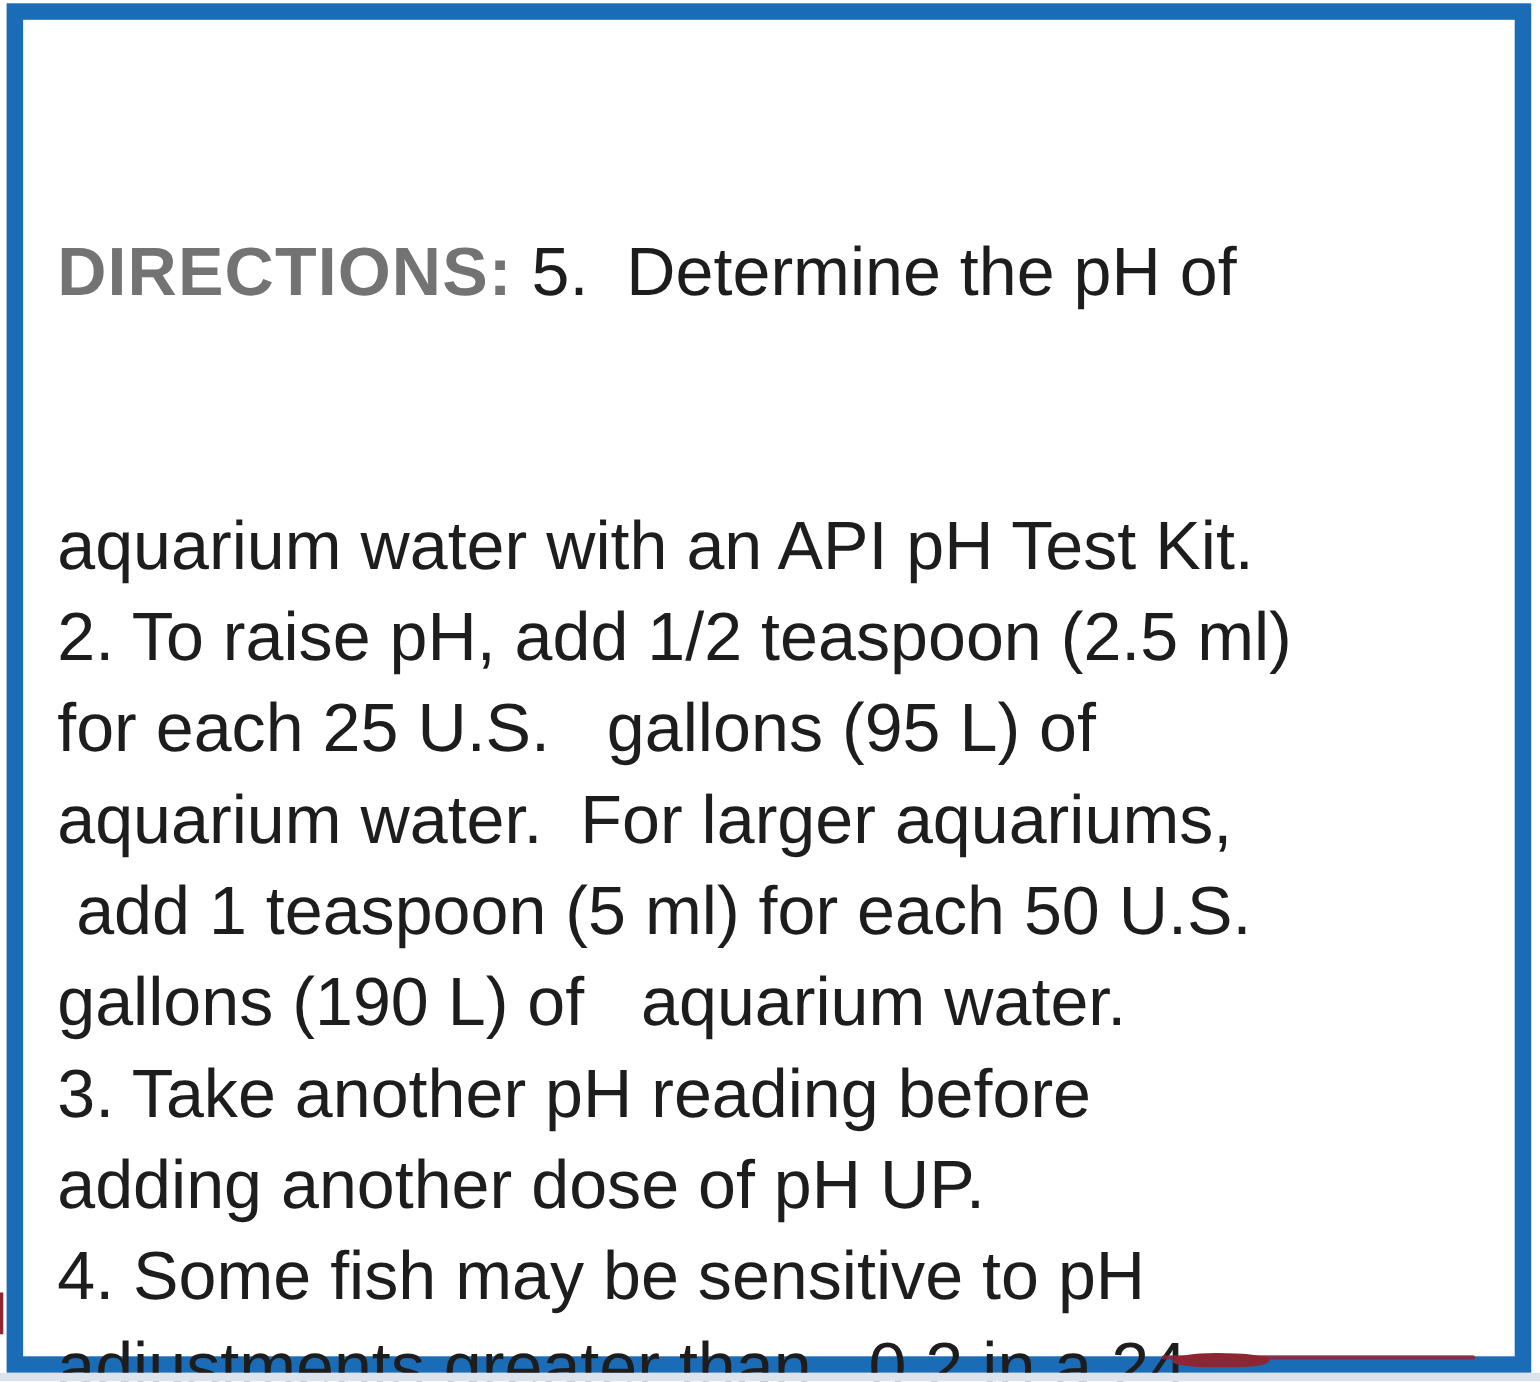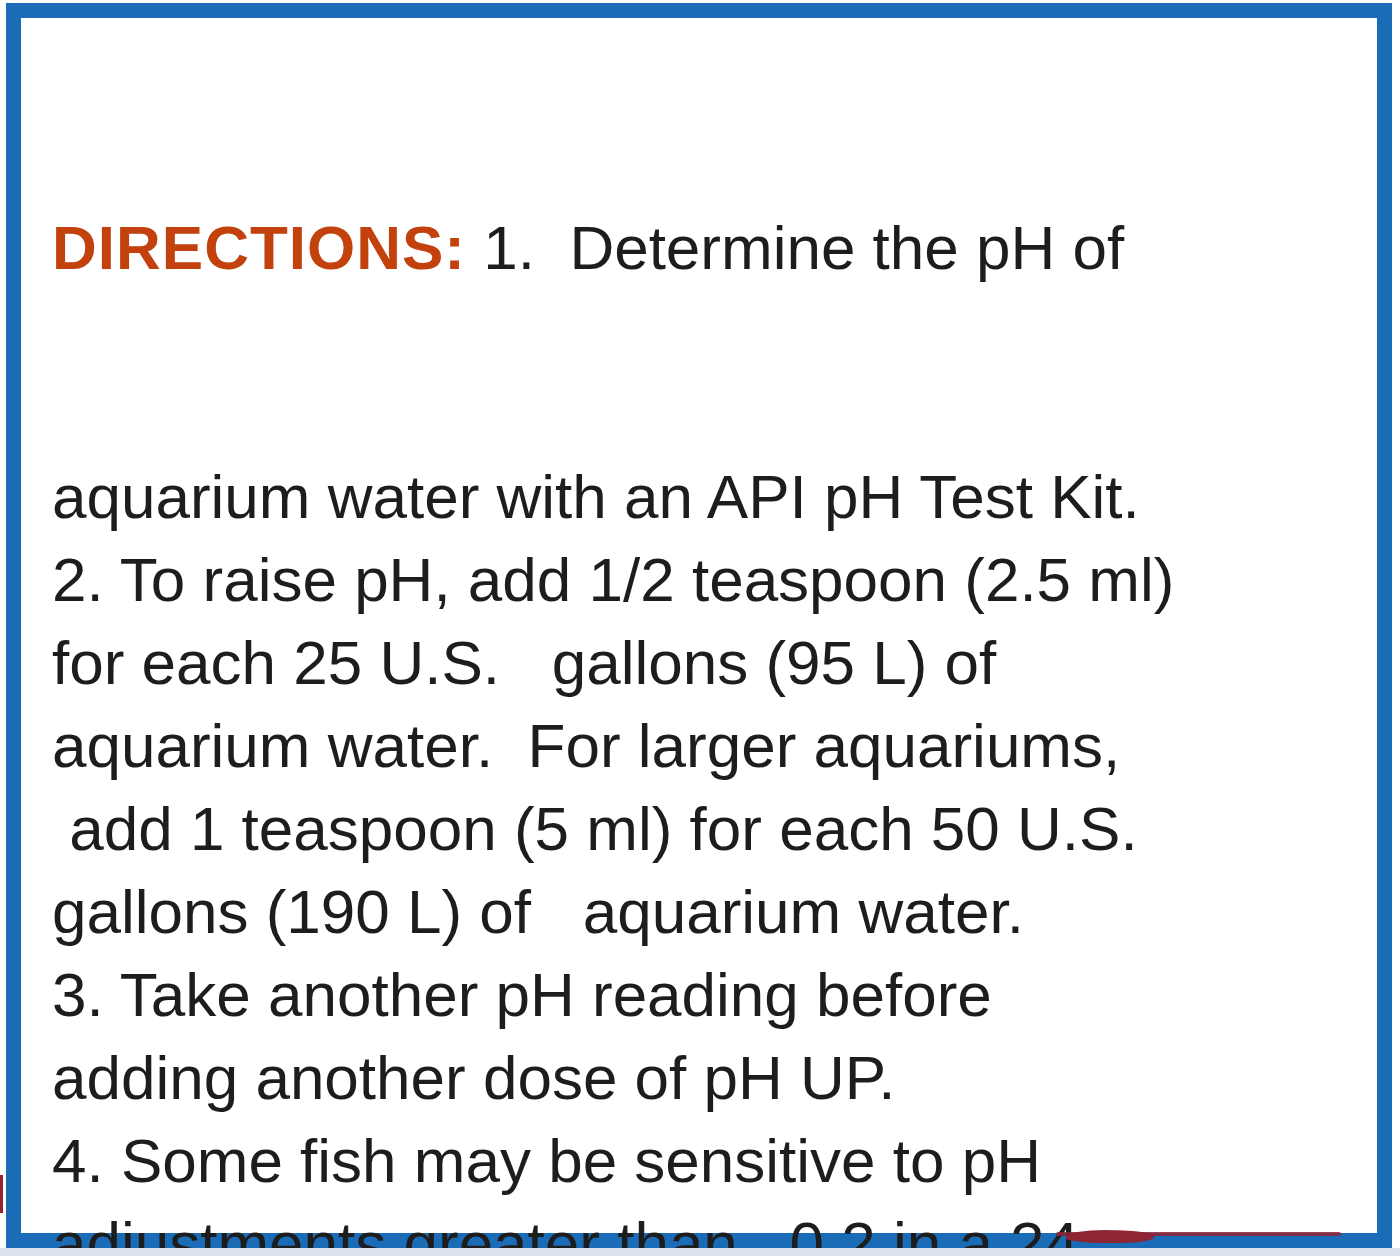--- a/index.html
+++ b/index.html
@@ -31,21 +31,21 @@
     right: 28px;
     color: var(--text-color, #1d1d1d);
     font-size: 62px;
     line-height: 83px;
     white-space: pre;
     letter-spacing: 0px;
   }
   .line { height: 83px; }
   .bold {
     font-weight: 800;
-    color: #c2410c;
+    color: #737373;
     letter-spacing: 1px;
   }
   .smudge-blob {
     position: absolute;
     left: 1066px;
     top: 1230px;
     width: 88px;
     height: 13px;
     background: var(--smudge-red, #8d2532);
     border-radius: 50% 60% 40% 50% / 60% 50% 50% 40%;
@@ -77,21 +77,21 @@
     background: #dde3ed;
   }
 </style>
 </head>
 <body>
 
 <div class="label">
   <div class="frame"></div>
 
   <div class="text-block">
-    <div class="line"><span class="bold">DIRECTIONS:</span><span> 1.  Determine the pH of</span></div>
+    <div class="line"><span class="bold">DIRECTIONS:</span><span> 5.  Determine the pH of</span></div>
     <div><div class="line">aquarium water with an API pH Test Kit.</div><div class="line">2. To raise pH, add 1/2 teaspoon (2.5 ml)</div><div class="line">for each 25 U.S.   gallons (95 L) of</div><div class="line">aquarium water.  For larger aquariums,</div><div class="line"> add 1 teaspoon (5 ml) for each 50 U.S.</div><div class="line">gallons (190 L) of   aquarium water.</div><div class="line">3. Take another pH reading before</div><div class="line">adding another dose of pH UP.</div><div class="line">4. Some fish may be sensitive to pH</div><div class="line">adjustments greater than   0.2 in a 24</div></div>
   </div>
 
   <div class="smudge-line"></div>
   <div class="smudge-blob"></div>
   <div class="left-sliver"></div>
   <div class="bottom-strip"></div>
 </div>
 
 </body></html>

